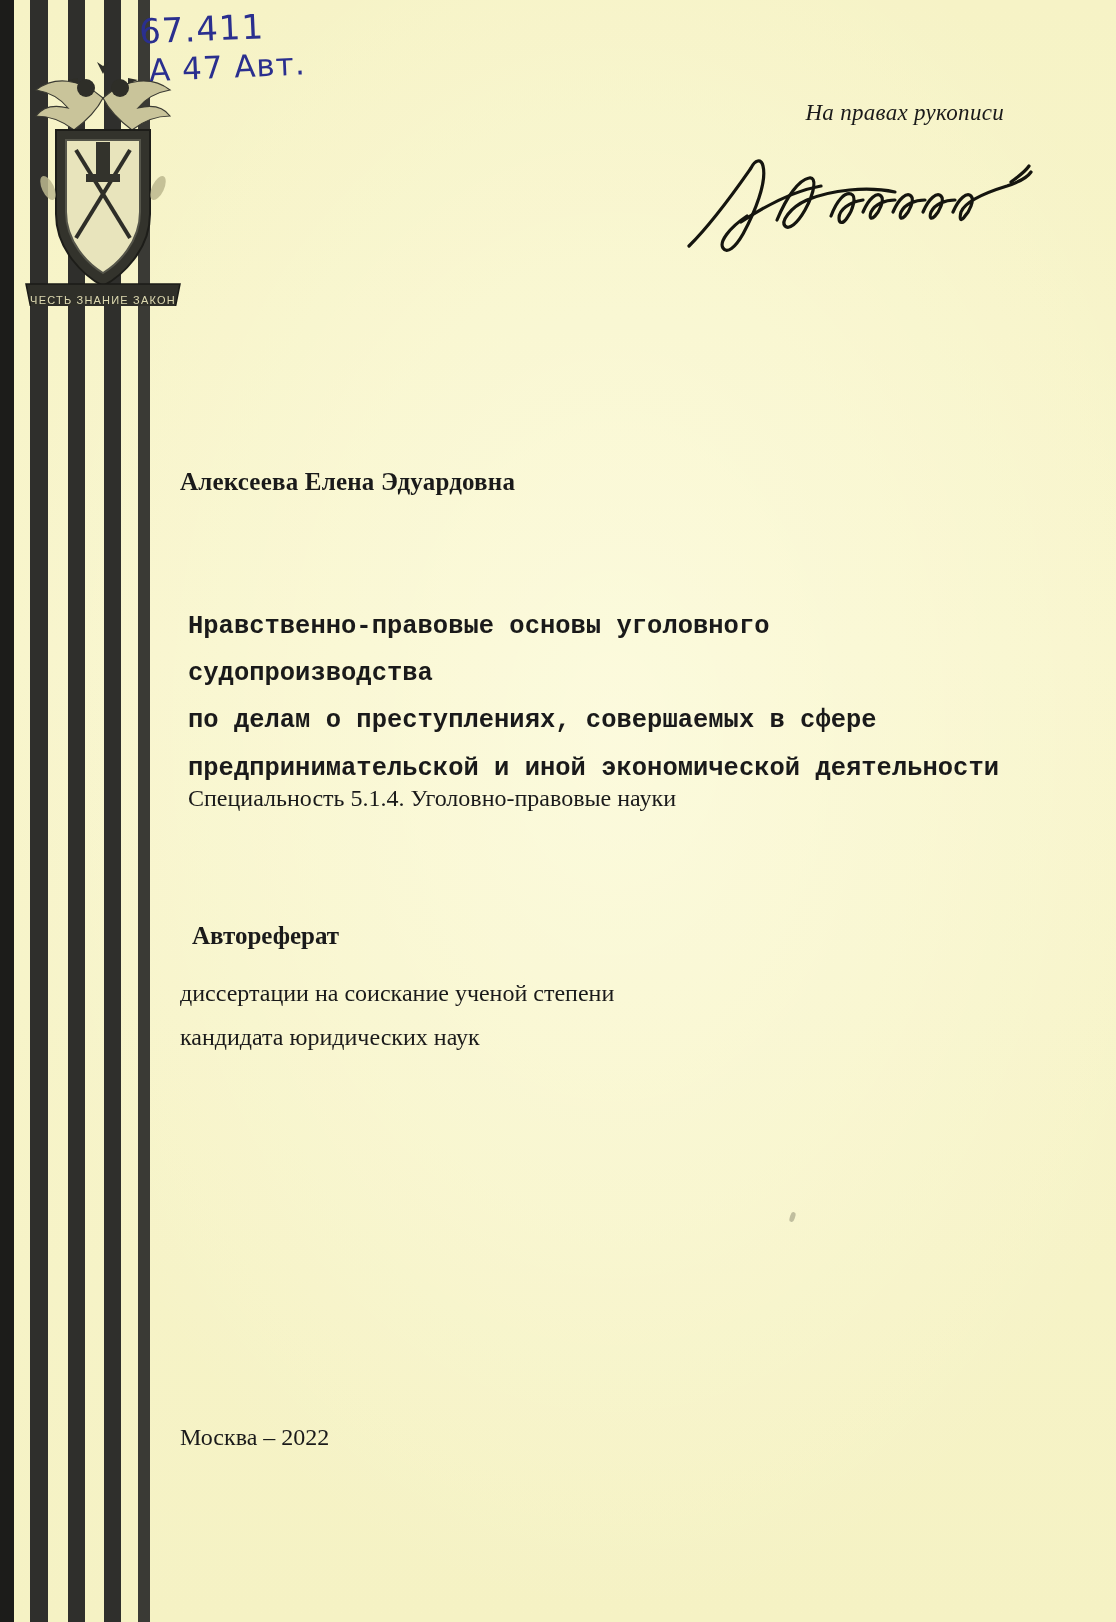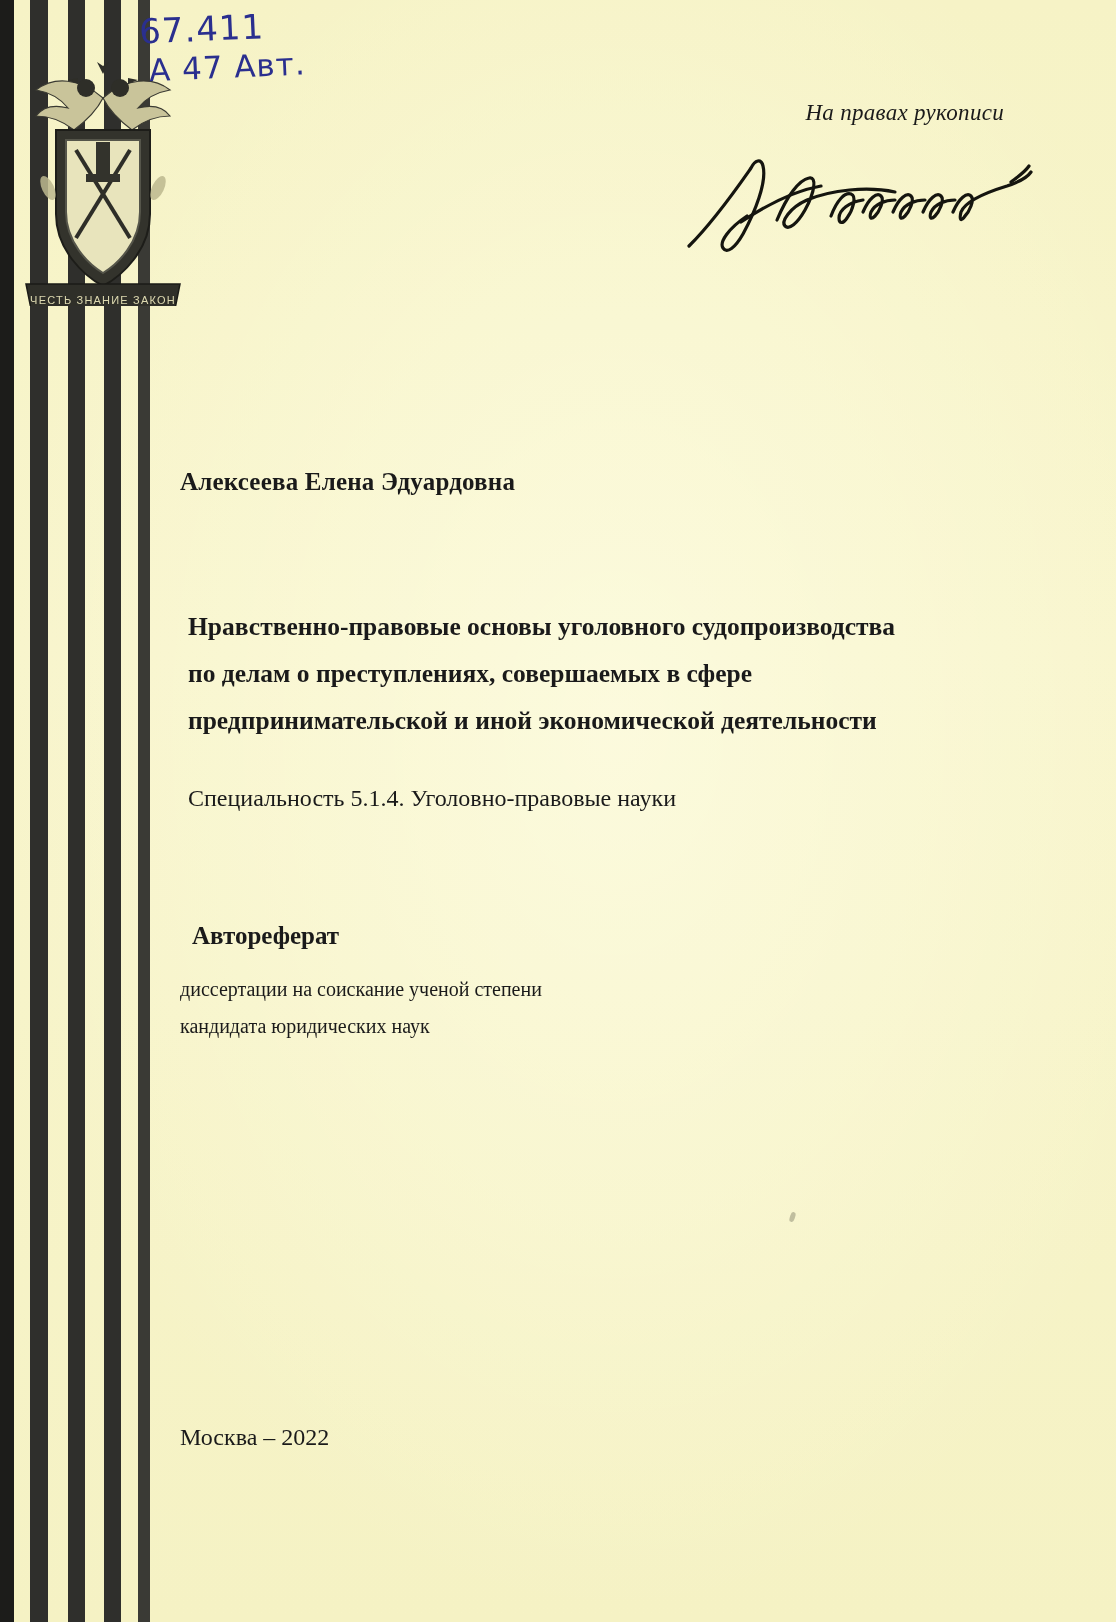--- a/index.html
+++ b/index.html
@@ -114,20 +114,21 @@
   }
 
   .title {
     position: absolute;
     top: 603px;
     left: 8px;
     right: 8px;
     font-weight: bold;
     font-size: 25.5px;
     line-height: 1.85;
+    font-family: Liberation Mono, monospace;
   }
 
   .speciality {
     position: absolute;
     top: 785px;
     left: 8px;
     right: 0;
     font-size: 24px;
   }
 
@@ -138,21 +139,21 @@
     right: 0;
     font-weight: bold;
     font-size: 25px;
   }
 
   .degree {
     position: absolute;
     top: 971px;
     left: 0;
     right: 0;
-    font-size: 20px;
+    font-size: 24px;
     line-height: 1.85;
   }
 
   .place-year {
     position: absolute;
     top: 1424px;
     left: 0;
     right: 0;
     font-size: 24px;
   }

